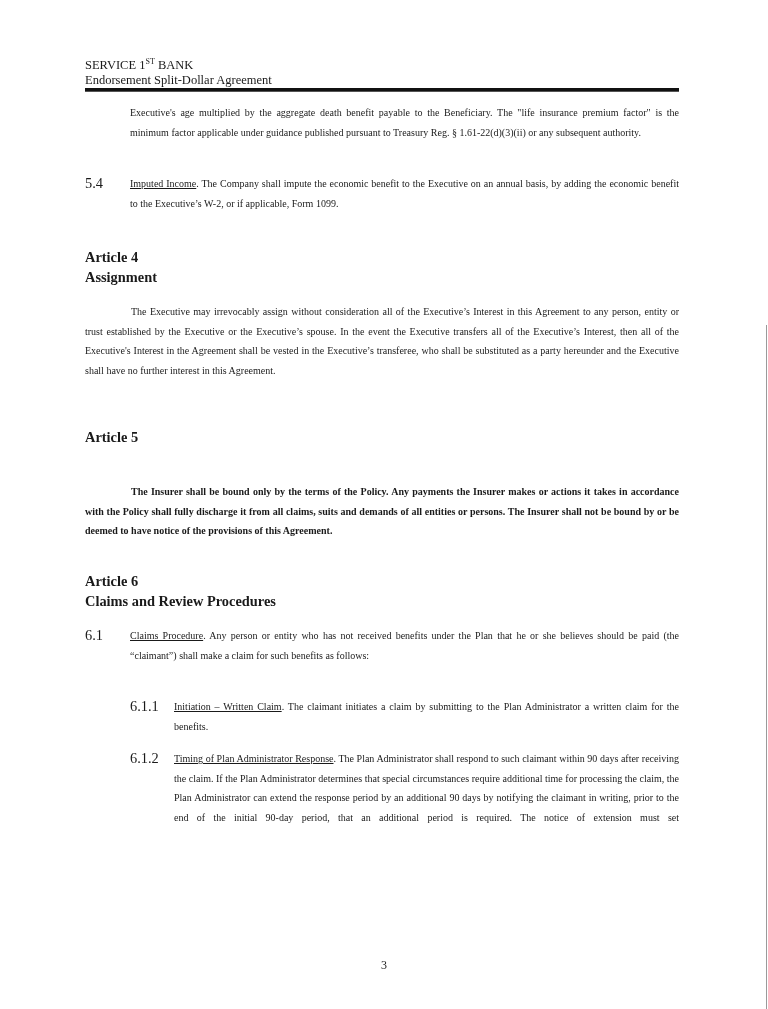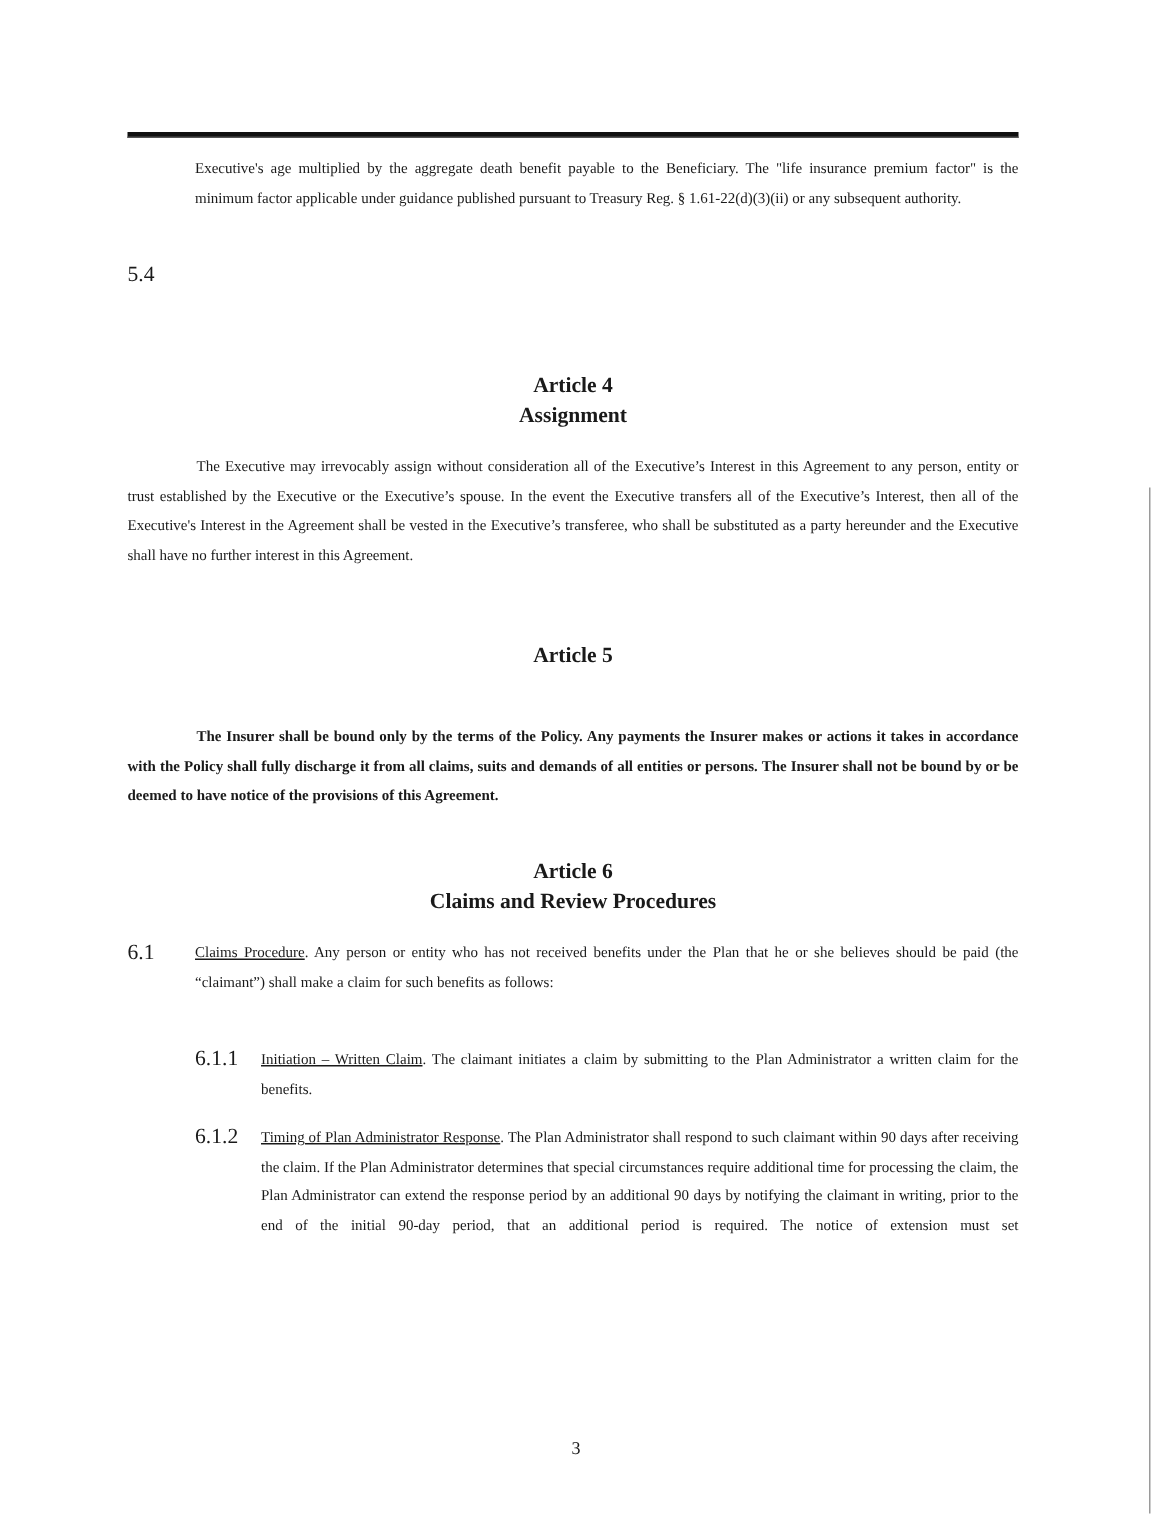--- a/index.html
+++ b/index.html
@@ -59,21 +59,20 @@
   .block p {
     margin: 0;
   }
   .last-line {
     text-align-last: left;
   }
   .heading {
     position: absolute;
     left: 85px;
     width: 594px;
-    text-align: center;
     font-weight: bold;
     font-size: 14.4px;
     line-height: 19.6px;
   }
   .num {
     position: absolute;
     font-size: 14.4px;
     line-height: 19.6px;
   }
   .u {
@@ -89,29 +88,36 @@
     top: 958px;
     text-align: center;
     font-size: 12px;
   }
 </style>
 </head>
 <body>
 
 <div class="page">
 
+  <div class="header">
+    <div><span>SERVICE 1</span><sup>ST</sup><span> BANK</span></div>
+    <div>Endorsement Split-Dollar Agreement</div>
+  </div>
   <div class="header-rule"></div>
 
   <div class="scan-edge"></div>
 
   <div class="block last-line" style="left:130px; top:103px; width:549px;">
     <p>Executive's age multiplied by the aggregate death benefit payable to the Beneficiary.  The "life insurance premium factor" is the minimum factor applicable under guidance published pursuant to Treasury Reg. § 1.61-22(d)(3)(ii) or any subsequent authority.</p>
   </div>
 
   <div class="num" style="left:85px; top:174px;">5.4</div>
+  <div class="block last-line" style="left:130px; top:174px; width:549px;">
+    <p><span class="u">Imputed Income</span><span>.  The Company shall impute the economic benefit to the Executive on an annual basis, by adding the economic benefit to the Executive’s W-2, or if applicable, Form 1099.</span></p>
+  </div>
 
   <div class="heading" style="top:248px;">Article 4</div>
   <div class="heading" style="top:268px;">Assignment</div>
   <div class="block last-line indent" style="left:85px; top:302px; width:594px;">
     <p>The Executive may irrevocably assign without consideration all of the Executive’s Interest in this Agreement to any person, entity or trust established by the Executive or the Executive’s spouse.  In the event the Executive transfers all of the Executive’s Interest, then all of the Executive's Interest in the Agreement shall be vested in the Executive’s transferee, who shall be substituted as a party hereunder and the Executive shall have no further interest in this Agreement.</p>
   </div>
 
   <div class="heading" style="top:428px;">Article 5</div>
   <div class="block last-line indent" style="left:85px; top:482px; width:594px;font-weight:bold;">
     <p>The Insurer shall be bound only by the terms of the Policy.  Any payments the Insurer makes or actions it takes in accordance with the Policy shall fully discharge it from all claims, suits and demands of all entities or persons.  The Insurer shall not be bound by or be deemed to have notice of the provisions of this Agreement.</p>

